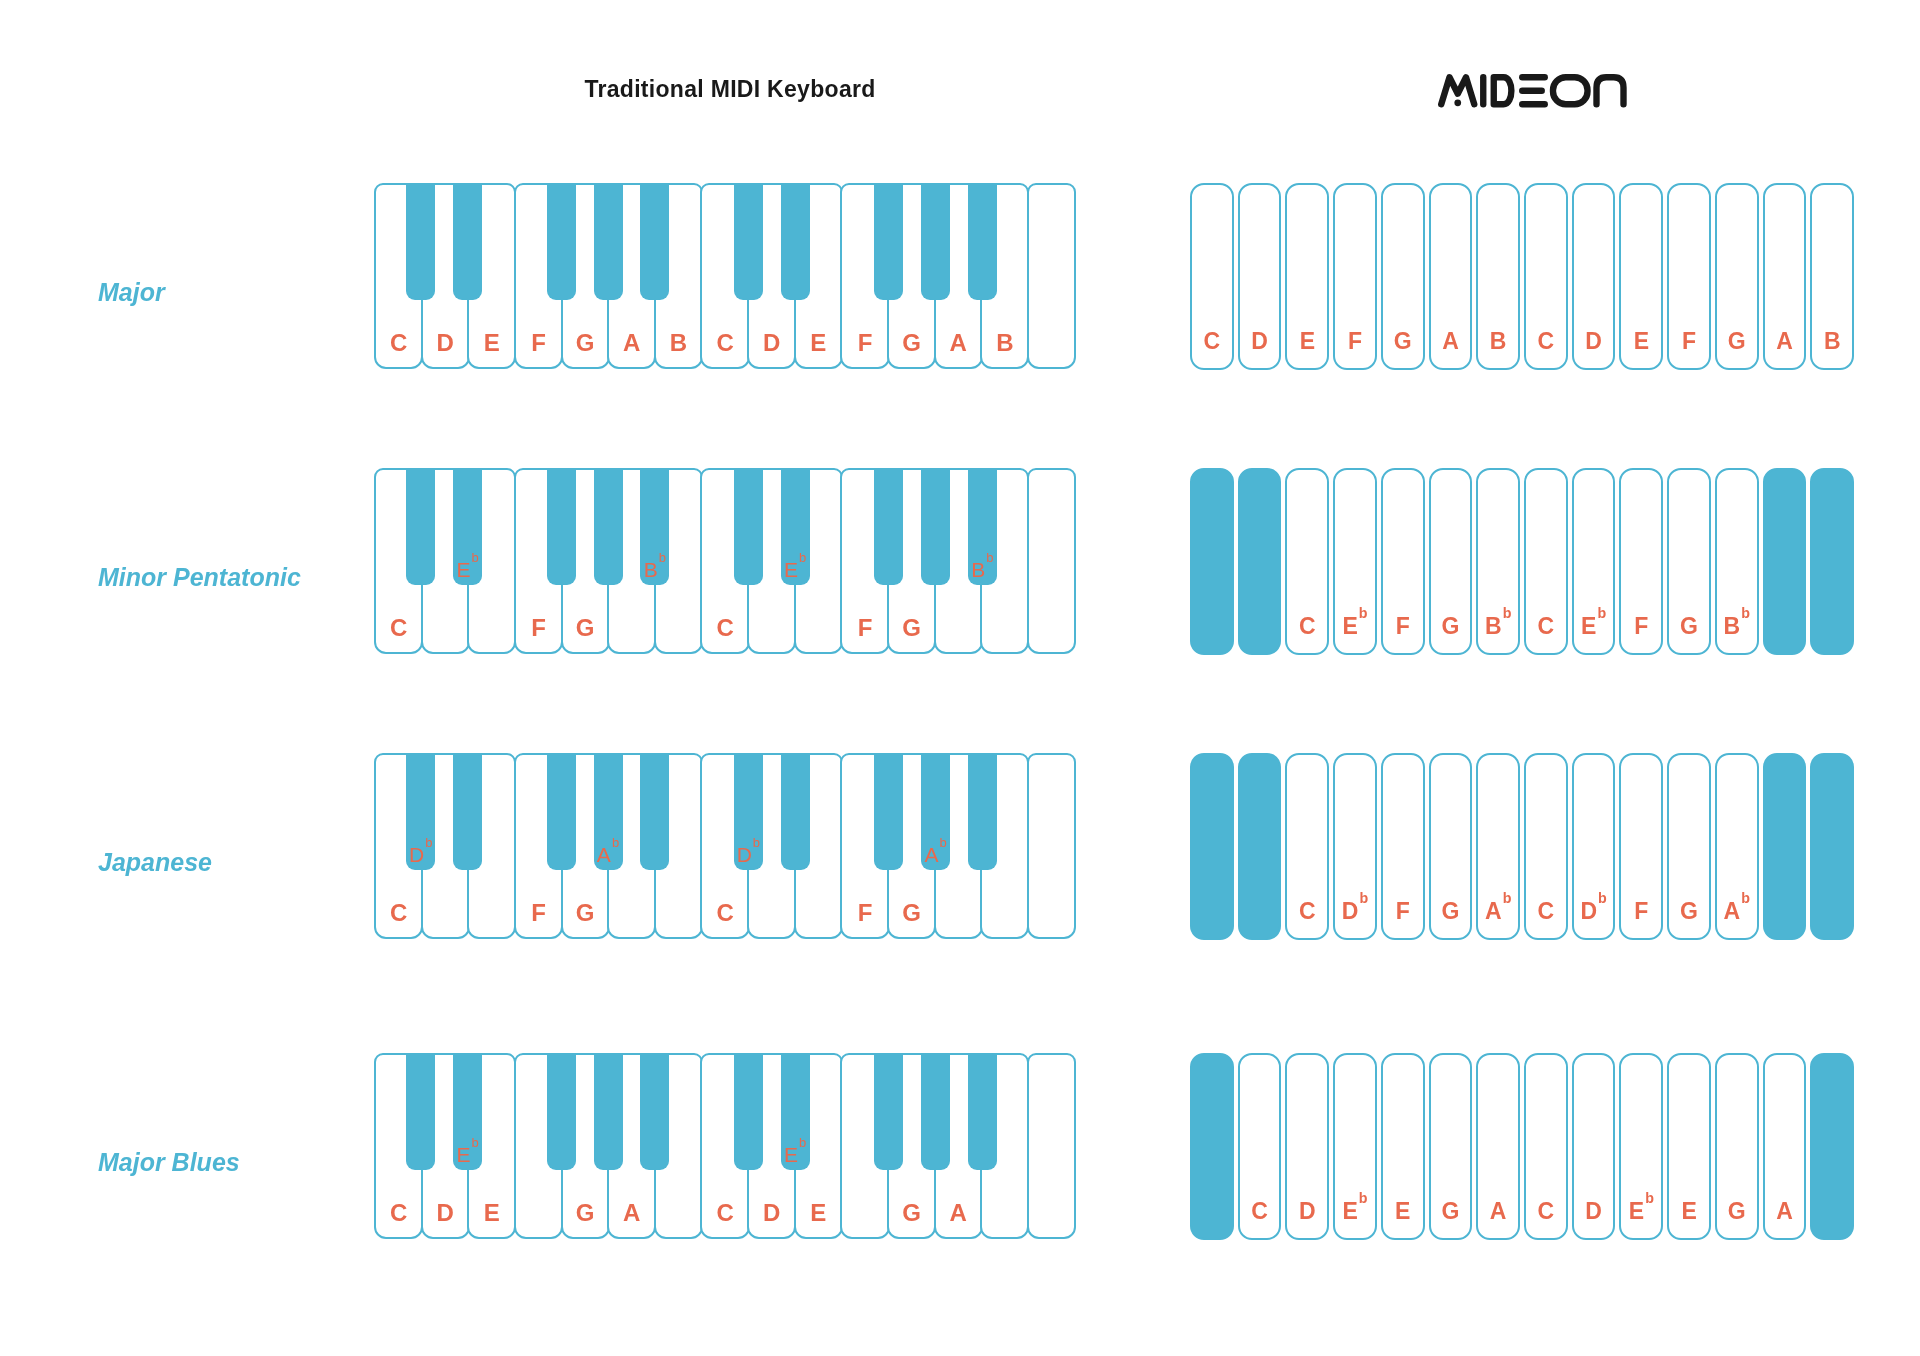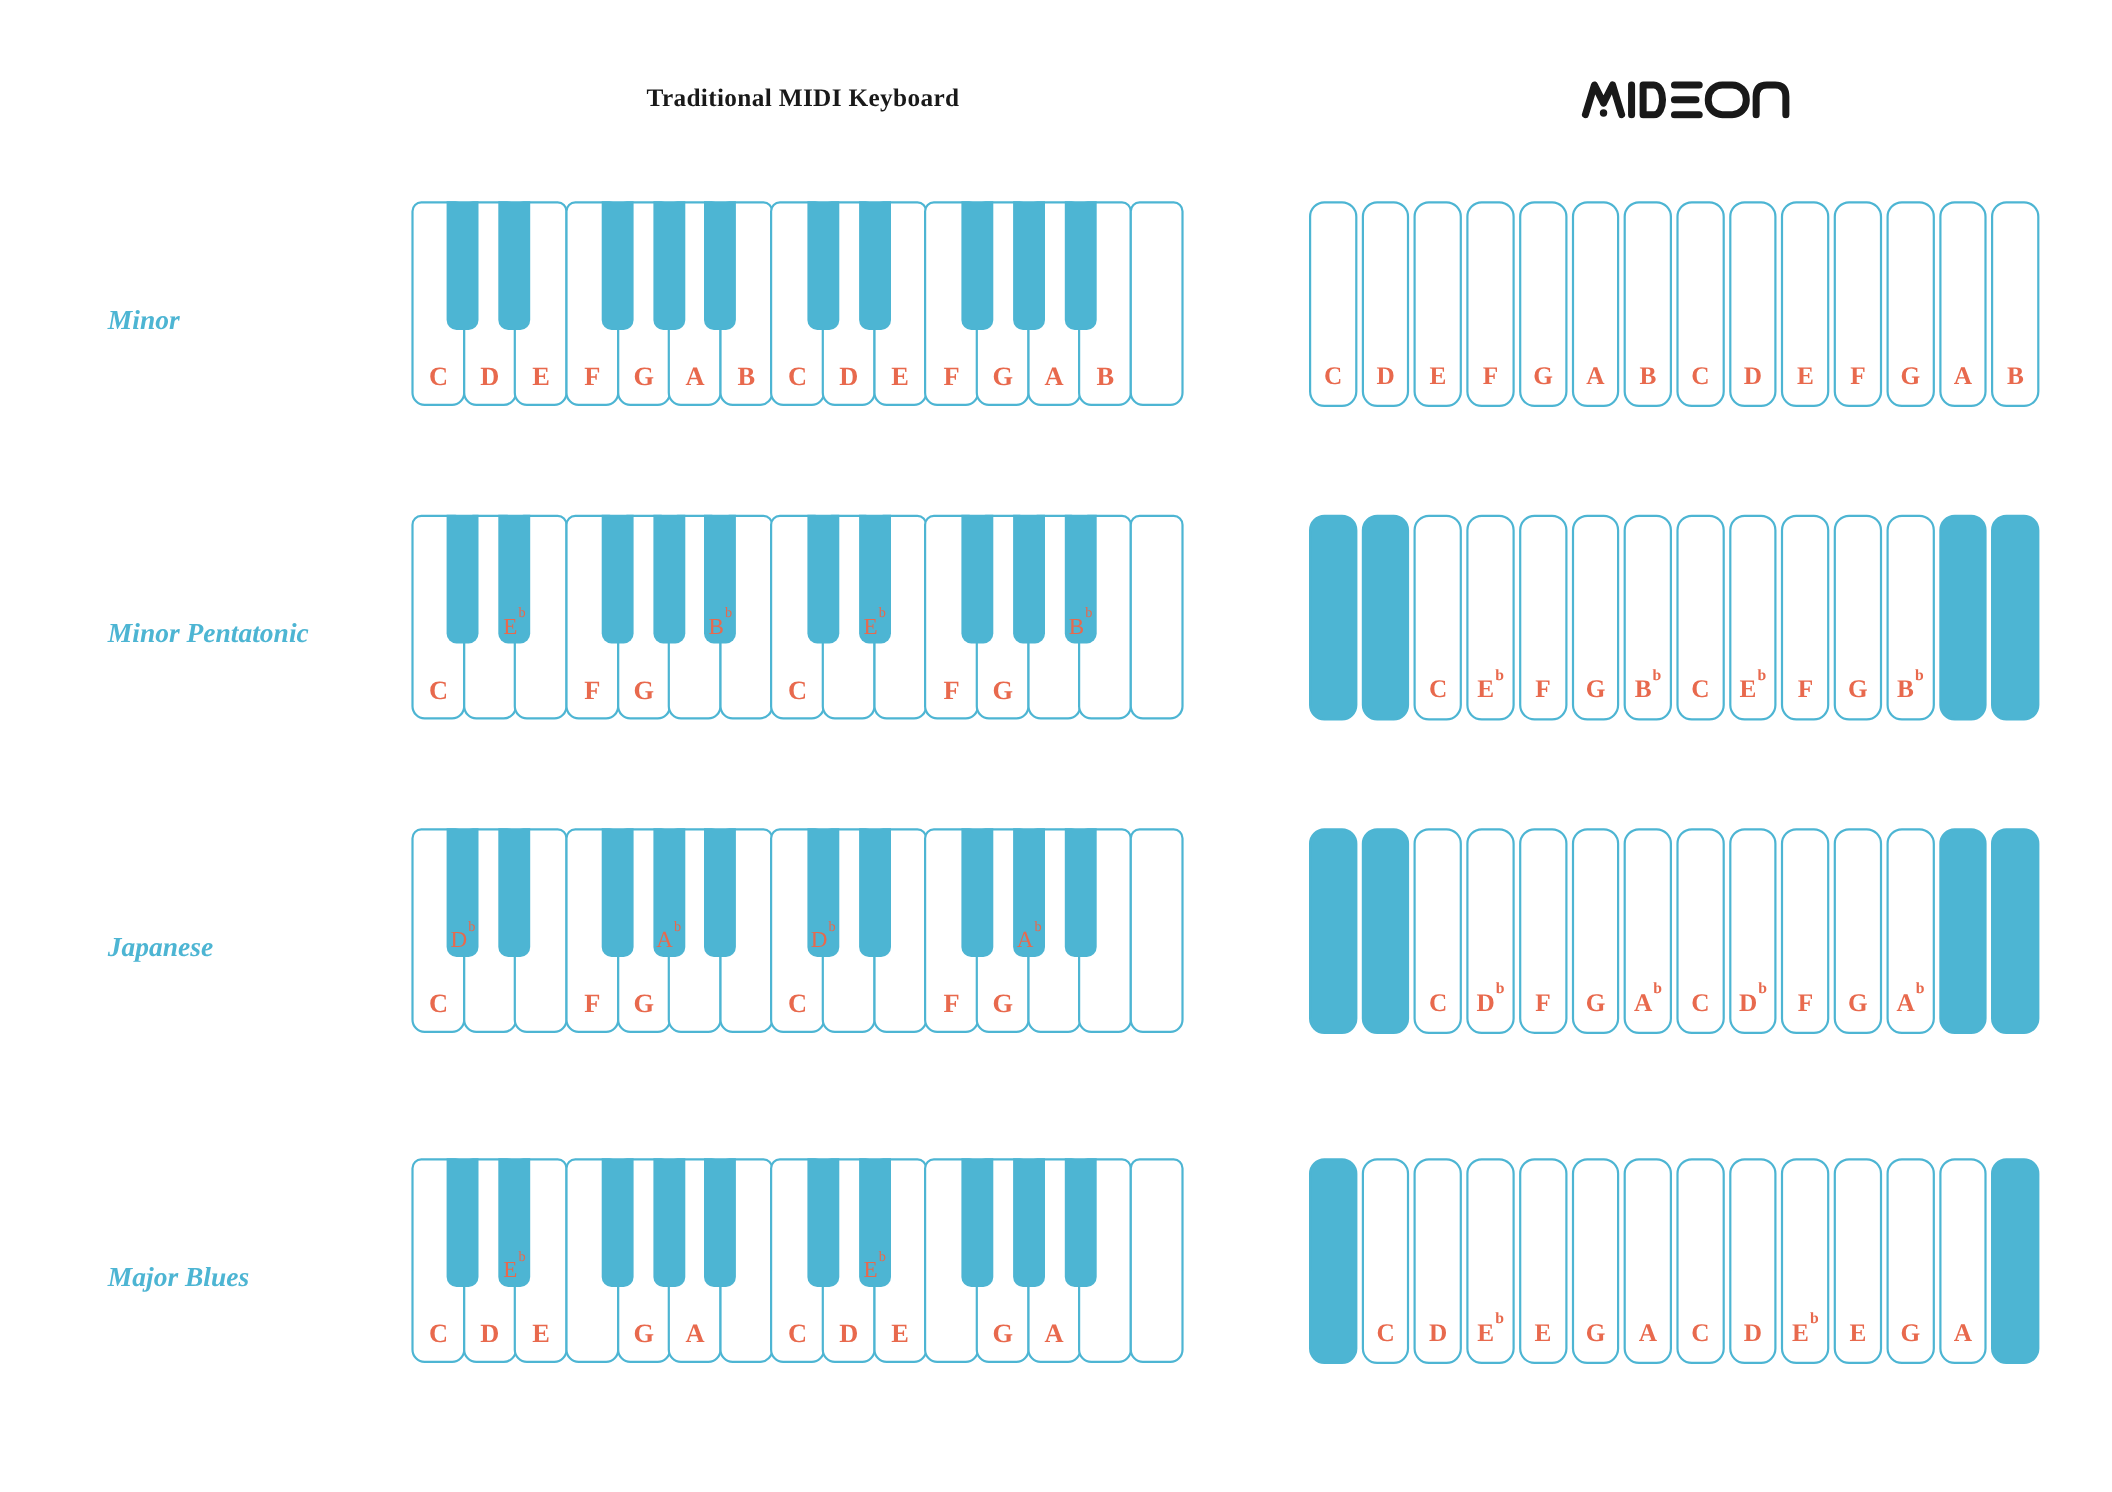--- a/index.html
+++ b/index.html
@@ -3,21 +3,21 @@
 <meta charset="utf-8">
 <style>
   :root{
     --blue:#4db5d3;
     --orange:#e8694d;
     --ink:#191919;
   }
   *{margin:0;padding:0;box-sizing:border-box;}
   html,body{background:#fff;}
   body{font-family:"Liberation Sans","DejaVu Sans",sans-serif;}
-  .page{position:relative;width:1920px;height:1356px;background:#fff;overflow:hidden;font-family:Liberation Serif, serif;}
+  .page{position:relative;width:1920px;height:1356px;background:#fff;overflow:hidden;}
 
   
   .title{
     position:absolute;left:380px;top:76px;width:700px;
     text-align:center;font-size:23px;font-weight:bold;color:var(--ink);
     letter-spacing:.3px;
   }
   .brand{position:absolute;left:1437px;top:72px;width:196px;height:36px;color:var(--ink);}
   .brand svg{display:block;width:100%;height:100%;}
   .sr{position:absolute;width:1px;height:1px;overflow:hidden;clip:rect(0 0 0 0);white-space:nowrap;}
@@ -87,21 +87,21 @@
       <line x1="113" y1="43" x2="143" y2="43"></line>
 
       <rect x="154" y="7" width="46" height="36" rx="17"></rect>
 
       <path d="M212,43 V21 q0,-14 13,-14 h10 q13,0 13,14 V43"></path>
     </svg>
   </div>
 
   <main id="rows">
       <section class="row" style="top: 183px;">
-        <div class="row-label">Minor</div>
+        <div class="row-label">Major</div>
         <div class="kb-trad">
           <div class="wkey">
             <span class="note">C</span>
           </div>
           <div class="wkey">
             <span class="note">D</span>
           </div>
           <div class="wkey">
             <span class="note">E</span>
           </div>

